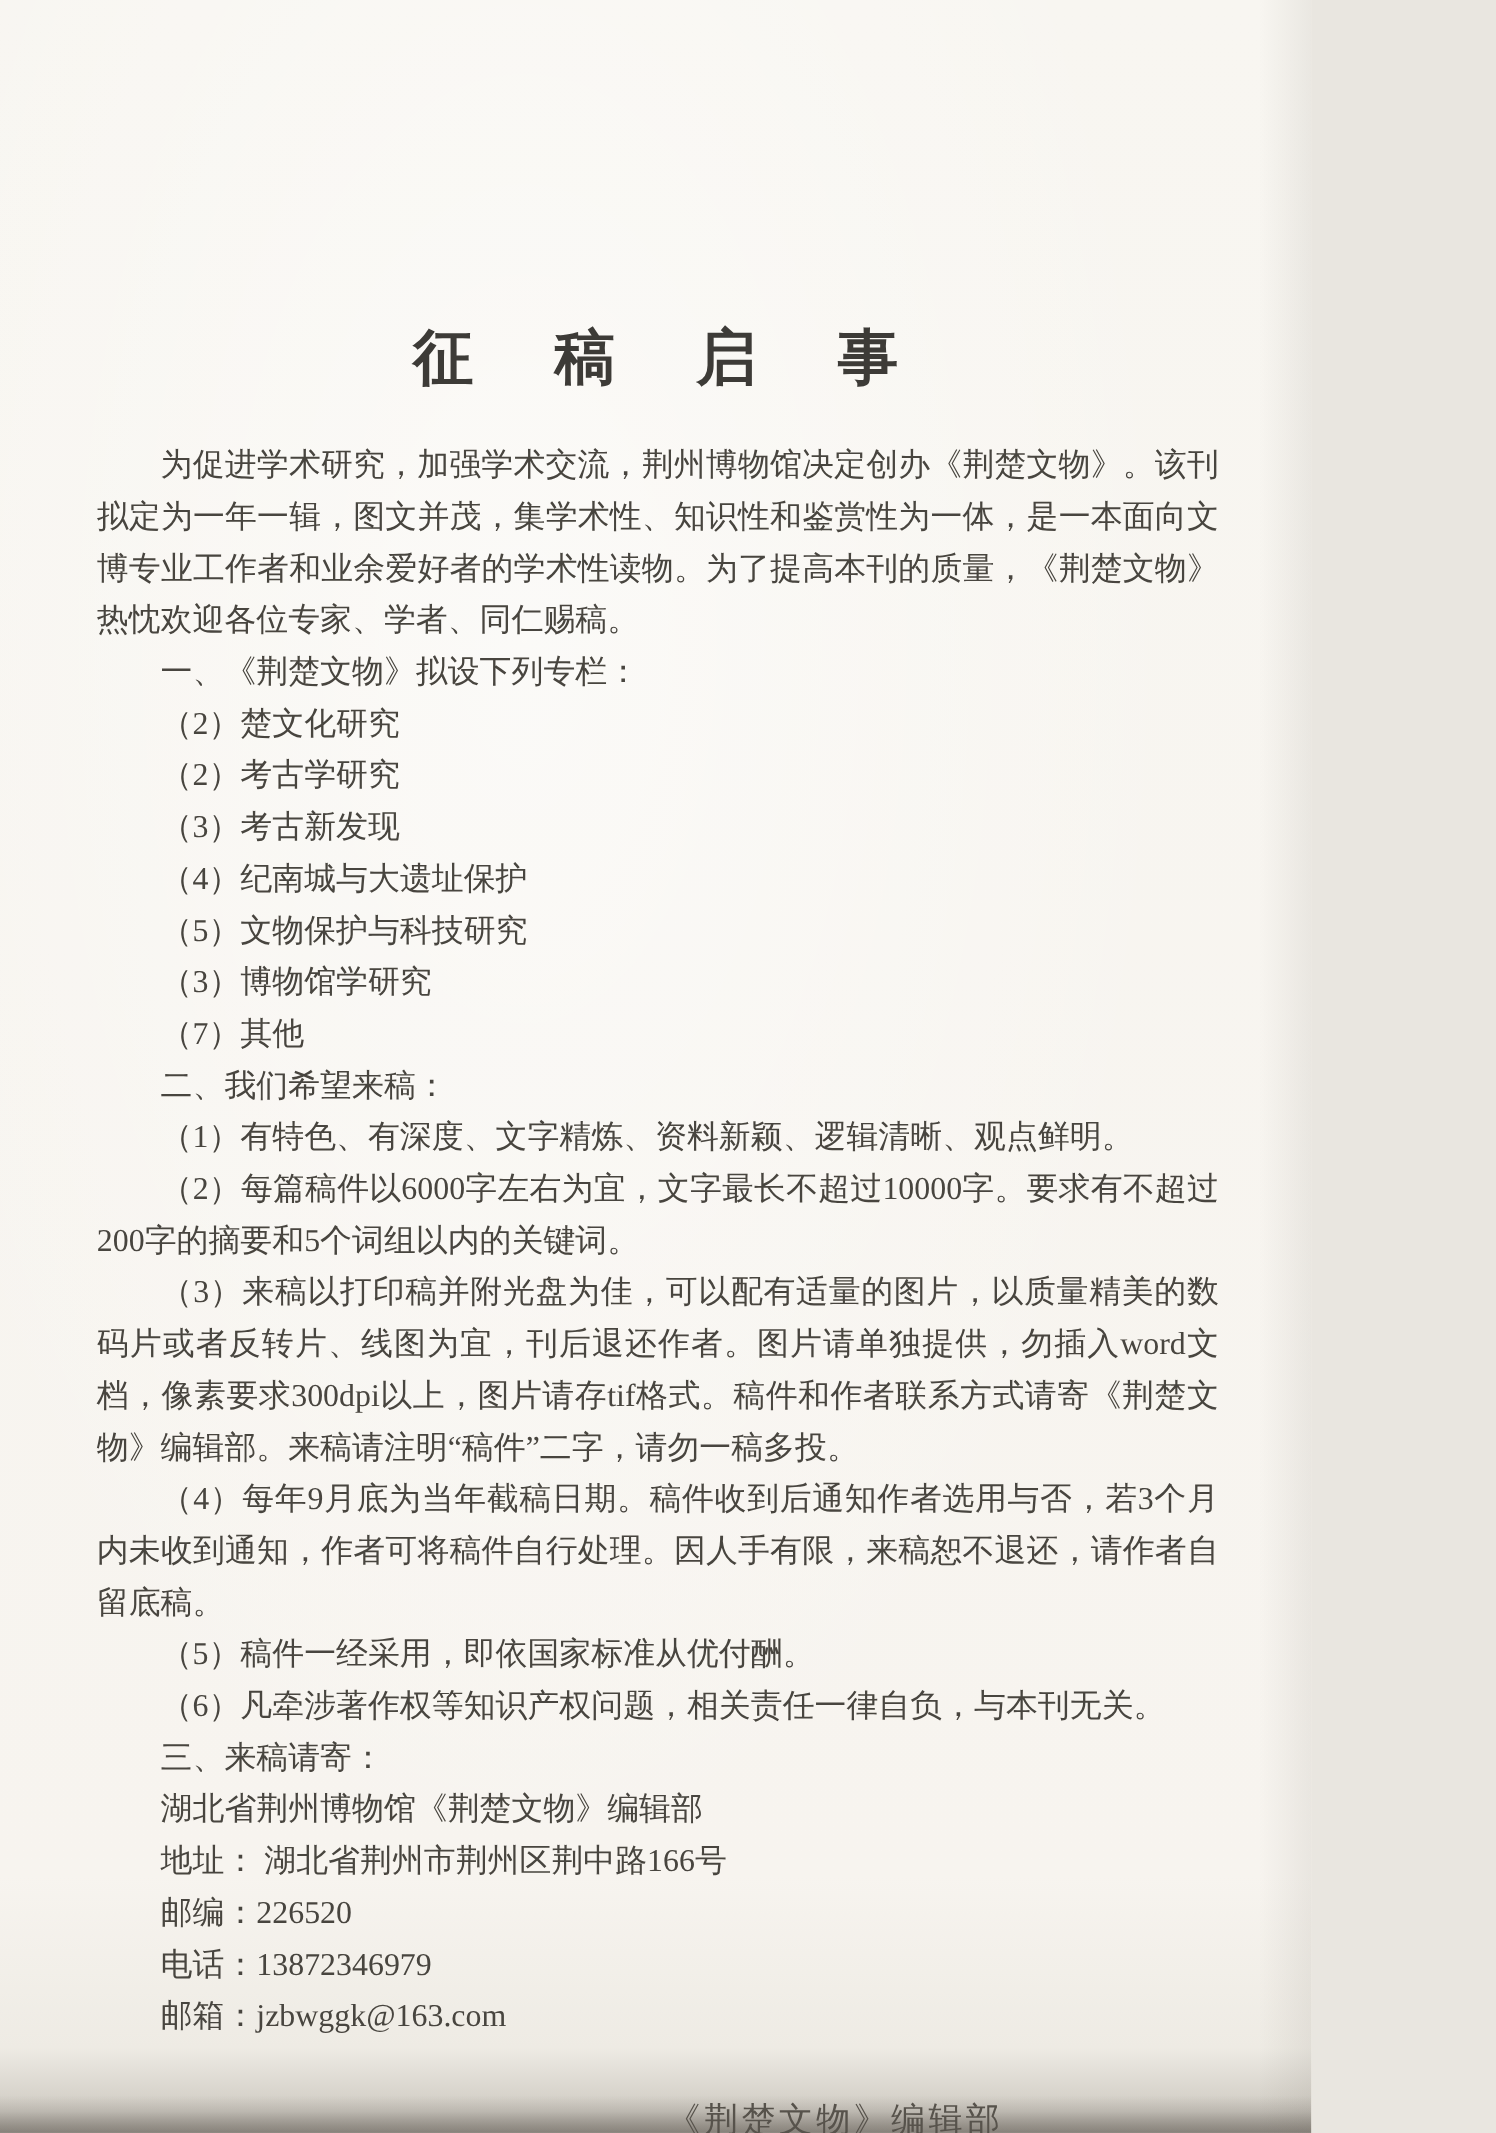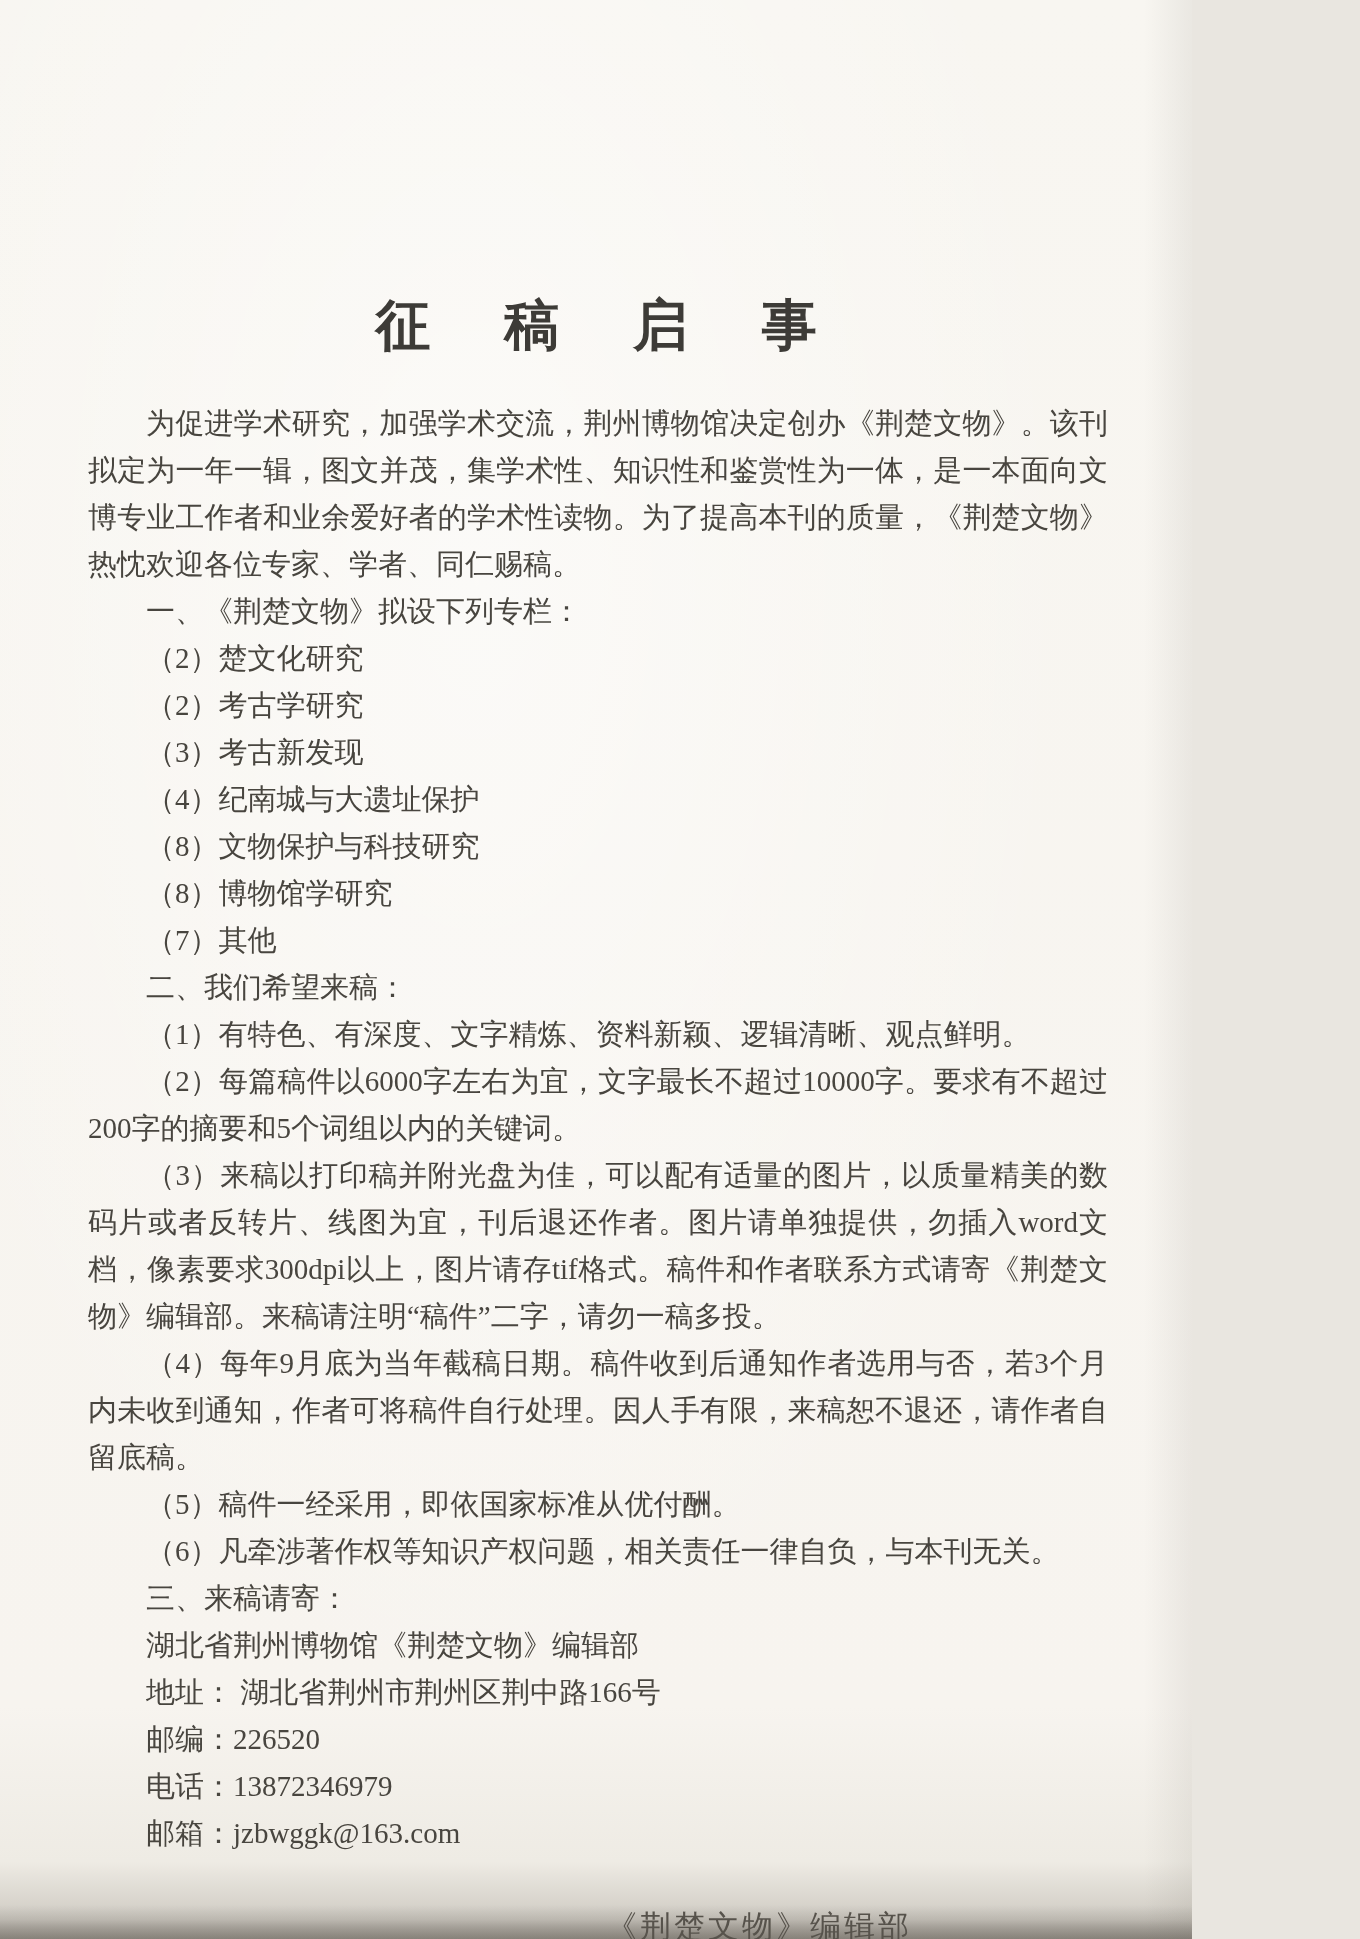--- a/index.html
+++ b/index.html
@@ -77,22 +77,22 @@
   <div class="content">
 
     <p>为促进学术研究，加强学术交流，荆州博物馆决定创办《荆楚文物》。该刊拟定为一年一辑，图文并茂，集学术性、知识性和鉴赏性为一体，是一本面向文博专业工作者和业余爱好者的学术性读物。为了提高本刊的质量，《荆楚文物》热忱欢迎各位专家、学者、同仁赐稿。</p>
 
     <p>一、《荆楚文物》拟设下列专栏：</p>
 
     <p>（2）楚文化研究</p>
     <p>（2）考古学研究</p>
     <p>（3）考古新发现</p>
     <p>（4）纪南城与大遗址保护</p>
-    <p>（8）文物保护与科技研究</p>
-    <p>（8）博物馆学研究</p>
+    <p>（5）文物保护与科技研究</p>
+    <p>（3）博物馆学研究</p>
     <p>（7）其他</p>
 
     <p>二、我们希望来稿：</p>
 
     <p>（1）有特色、有深度、文字精炼、资料新颖、逻辑清晰、观点鲜明。</p>
     <p>（2）每篇稿件以6000字左右为宜，文字最长不超过10000字。要求有不超过200字的摘要和5个词组以内的关键词。</p>
     <p>（3）来稿以打印稿并附光盘为佳，可以配有适量的图片，以质量精美的数码片或者反转片、线图为宜，刊后退还作者。图片请单独提供，勿插入word文档，像素要求300dpi以上，图片请存tif格式。稿件和作者联系方式请寄《荆楚文物》编辑部。来稿请注明“稿件”二字，请勿一稿多投。</p>
     <p>（4）每年9月底为当年截稿日期。稿件收到后通知作者选用与否，若3个月内未收到通知，作者可将稿件自行处理。因人手有限，来稿恕不退还，请作者自留底稿。</p>
     <p>（5）稿件一经采用，即依国家标准从优付酬。</p>
     <p>（6）凡牵涉著作权等知识产权问题，相关责任一律自负，与本刊无关。</p>

